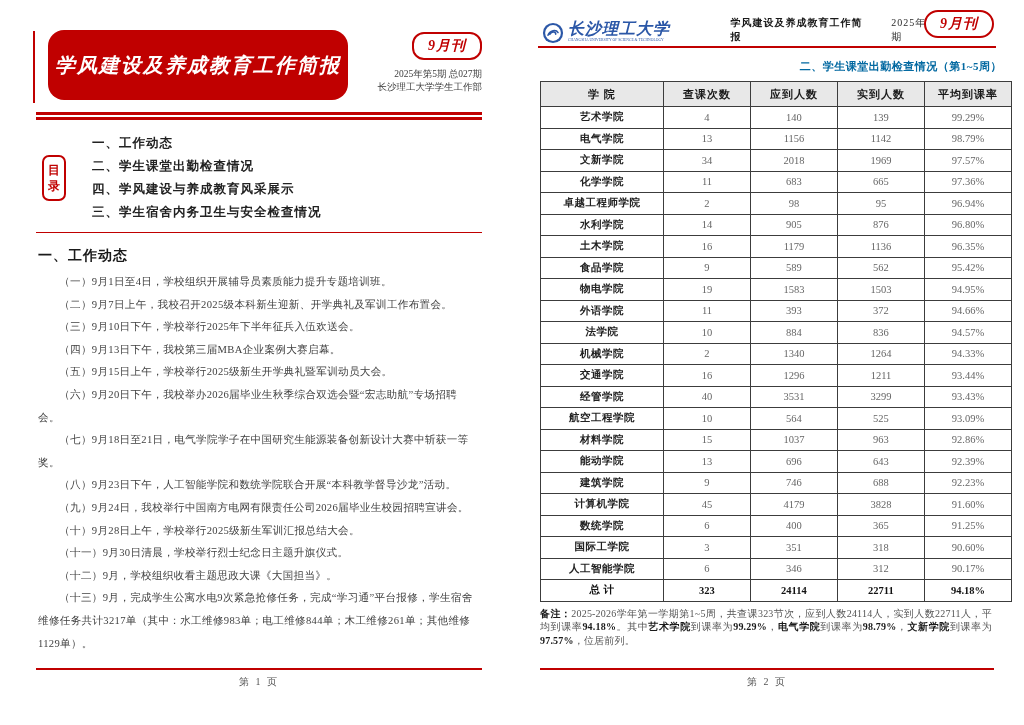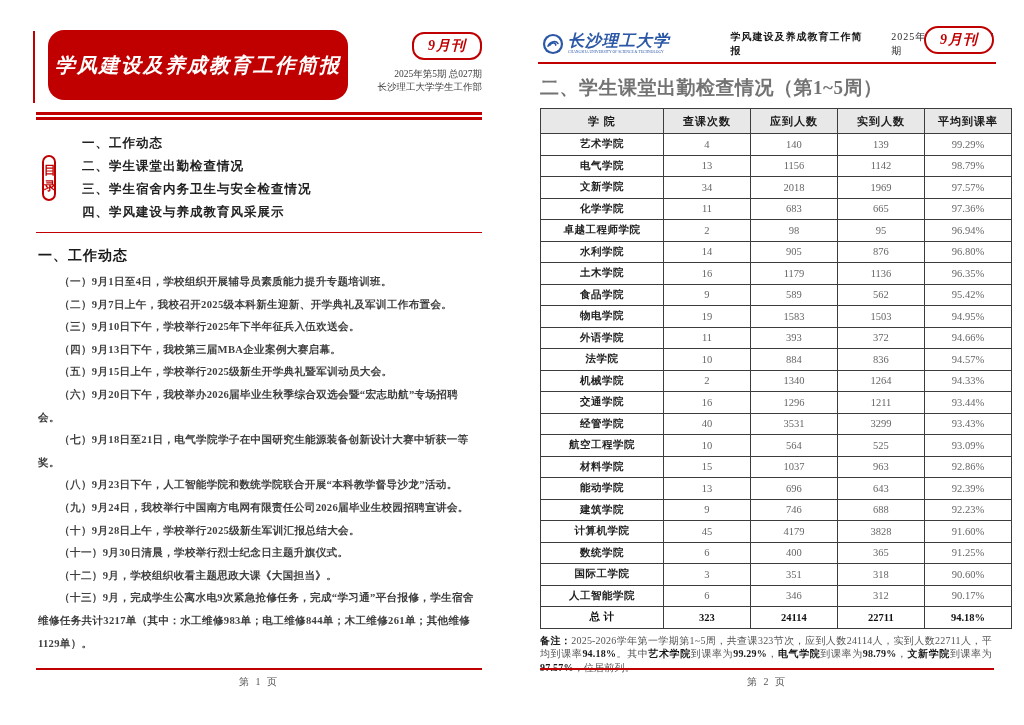--- a/index.html
+++ b/index.html
@@ -20,50 +20,50 @@
   .badge { display:inline-block; border:2px solid #c00000; border-radius:12px; color:#c00000;
            font-weight:bold; font-size:14px; padding:3px 14px; background:#fff; letter-spacing:1px;font-style:italic; }
   .issue-info { margin-top:8px; font-size:9.5px; color:#3d3d3d; line-height:13px;font-family:Liberation Serif, serif; }
   .publisher  { font-size:9.5px; color:#3d3d3d; line-height:13px; }
 
   .double-rule { margin:4px 8px 0 8px; height:8px;
                  border-top:3px solid #c00000; border-bottom:3px solid #c00000; }
 
   
   .toc { display:flex; margin:12px 0 0 14px; }
-  .toc-box { width:14px; align-self:center; border:2px solid #c00000; border-radius:7px;
+  .toc-box { width:24px; align-self:center; border:2px solid #c00000; border-radius:7px;
              color:#c00000; font-weight:bold; font-size:12px; line-height:16px;
              text-align:center; padding:5px 0; word-break:break-all; }
   .toc-list { list-style:none; margin-left:26px; }
   .toc-item { font-size:12.5px; font-weight:bold; color:#222; line-height:23px; letter-spacing:1px; }
 
   .thin-rule { margin:8px 8px 0 8px; border-top:1.5px solid #c00000; }
 
   .sec-title { margin:14px 0 6px 10px; font-size:14px; font-weight:bold; color:#1a1a1a; letter-spacing:1px; }
 
   .news-list { margin-left:10px; width:440px; }
-  .news-item { text-indent:2em; font-size:10.6px; line-height:22.6px; color:#3f3f3f; letter-spacing:0.3px;font-weight:bold; }
+  .news-item { text-indent:2em; font-size:10.6px; line-height:22.6px; color:#3f3f3f; letter-spacing:0.3px; }
 
   
   .page-footer { position:absolute; left:0; right:0; top:668px; }
   .footer-rule { margin:0 8px; border-top:2px solid #c00000; }
   .page-num { text-align:center; font-size:10px; color:#555; margin-top:5px; letter-spacing:2px; }
 
   
-  .rp-header { position:relative; height:32px; margin-top:28px; display:flex; align-items:center; }
+  .rp-header { position:relative; height:32px; margin-top:12px; display:flex; align-items:flex-end; }
   .logo-icon { width:22px; height:22px; margin-left:10px; flex:0 0 auto; }
   .uni-group { margin-left:4px; line-height:1; }
   .uni-name { font-size:16px; font-weight:bold; font-style:italic; color:#2b57a7; letter-spacing:1px; }
   .uni-en { font-size:6px; transform:scale(0.62); transform-origin:left top; color:#2b57a7;
             white-space:nowrap; margin-top:1px; }
   .rp-bulletin { margin-left:8px; font-size:10px; font-weight:bold; color:#1a1a1a; letter-spacing:1px; }
   .rp-issue { margin-left:22px; font-size:10px; color:#2a2a2a; letter-spacing:1px; }
   .rp-badge { position:absolute; right:8px; top:-2px; border-width:2.5px; border-radius:15px; }
   .rp-rule { margin:2px 6px 0 6px; border-top:2px solid #c00000; }
-  .sec-title2 { margin:11px 0 7px 8px; font-size:19px; font-weight:bold; color:#737373; letter-spacing:0.5px; }
+  .sec-title2 { margin:11px 0 7px 8px; font-size:11px; font-weight:bold; color:#0369a1; letter-spacing:0.5px;text-align:right; }
 
   
   table.att { border-collapse:collapse; margin-left:8px; width:472px; border:1.5px solid #3c3c3c; }
   table.att th, table.att td { border:1px solid #3c3c3c; text-align:center; vertical-align:middle;
                                height:21.5px; padding:0 2px; }
   table.att th { background:#e8e8e8; font-size:11px; font-weight:bold; color:#1a1a1a;
                  height:25px; letter-spacing:1px; }
   table.att td { font-size:10.5px; color:#666; }
   table.att td:first-child { font-weight:bold; color:#222; font-size:10.5px; letter-spacing:0.5px; }
   table.att col.c1 { width:118px; } table.att col.cn { width:83.5px; }
@@ -92,22 +92,22 @@
       </div>
     </div>
 
     <div class="double-rule"></div>
 
     <div class="toc">
       <div class="toc-box">目录</div>
       <ul class="toc-list">
           <li class="toc-item">一、工作动态</li>
           <li class="toc-item">二、学生课堂出勤检查情况</li>
+          <li class="toc-item">四、学风建设与养成教育风采展示</li>
           <li class="toc-item">三、学生宿舍内务卫生与安全检查情况</li>
-          <li class="toc-item">四、学风建设与养成教育风采展示</li>
         </ul>
     </div>
 
     <div class="thin-rule"></div>
 
     <h2 class="sec-title">一、工作动态</h2>
 
     <div class="news-list">
         <p class="news-item">（一）9月1日至4日，学校组织开展辅导员素质能力提升专题培训班。</p>
         <p class="news-item">（二）9月7日上午，我校召开2025级本科新生迎新、开学典礼及军训工作布置会。</p>

